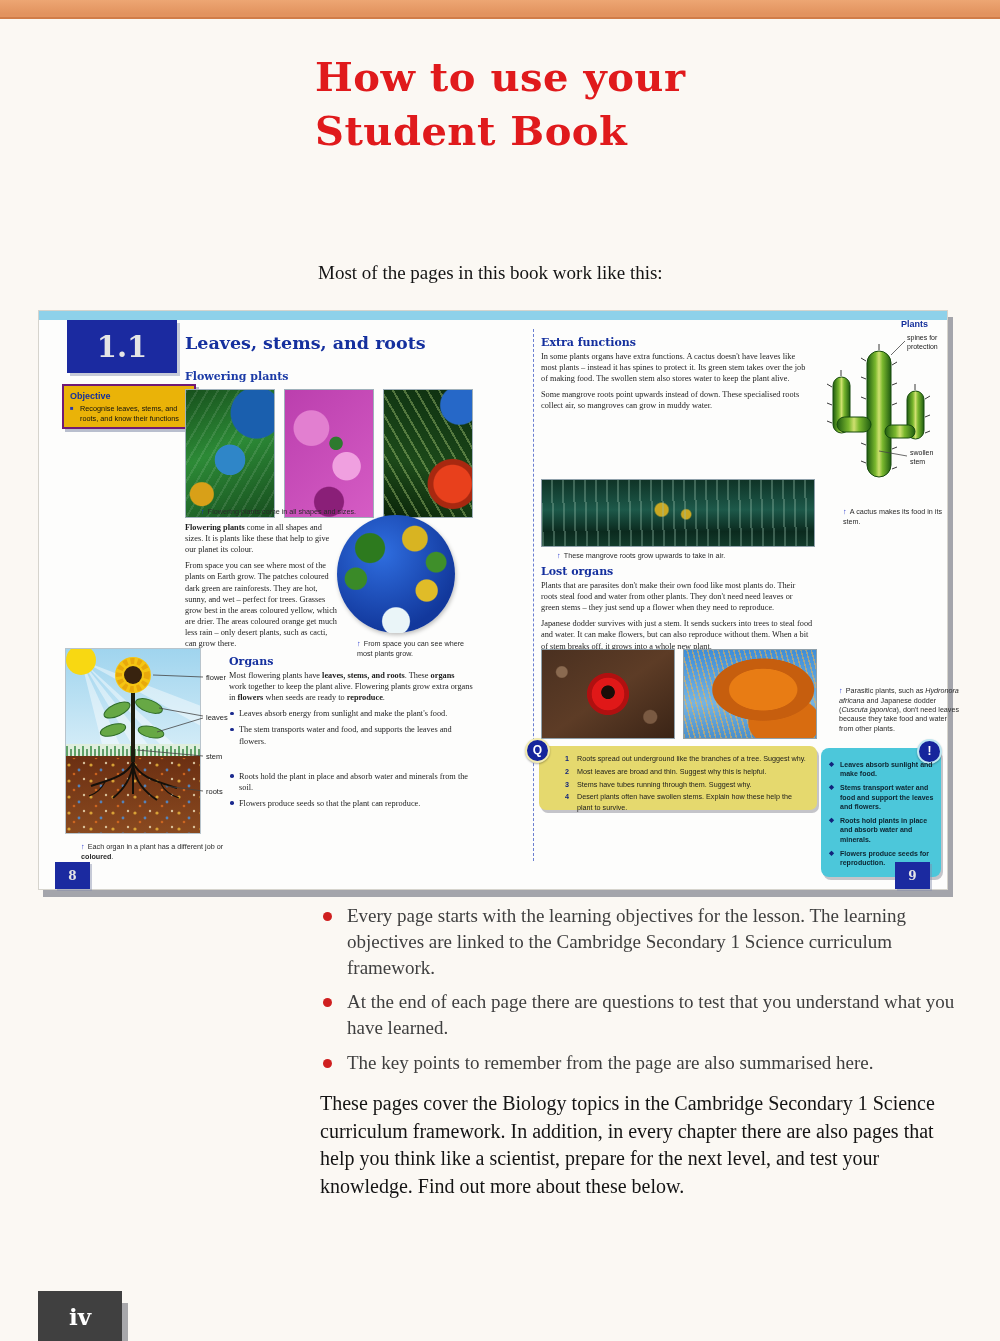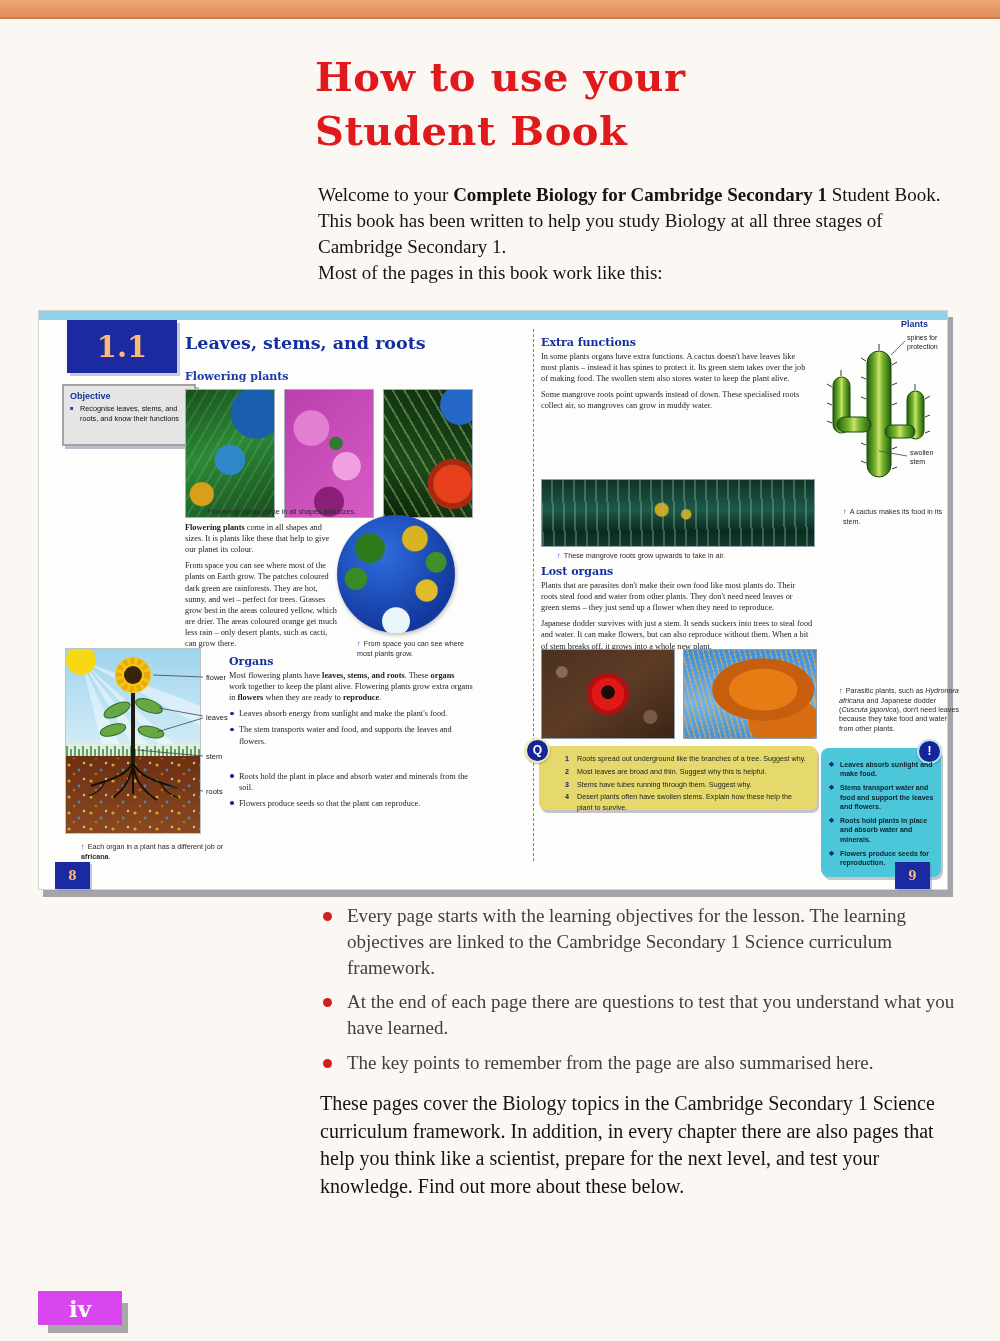--- a/index.html
+++ b/index.html
@@ -16,39 +16,39 @@
          font-size:19px;line-height:1.38;color:#141414;}
   .intro2{position:absolute;left:318px;top:262px;margin:0;width:652px;
           font-size:19px;color:#141414;}
   .features-wrap{position:absolute;left:320px;top:903px;width:652px;}
   .features{list-style:none;margin:0;padding:0;}
   .features li{position:relative;padding-left:27px;margin-bottom:9px;
                font-size:19px;line-height:1.36;color:#404040;}
   .features li::before{content:"";position:absolute;left:3px;top:9px;width:9px;height:9px;
                        border-radius:50%;background:#cf1f1f;}
   .closing{margin:14px 0 0;font-size:20px;line-height:1.38;color:#141414;}
-  .folio{position:absolute;left:38px;top:1291px;width:84px;height:34px;background:#d946ef;
+  .folio{position:absolute;left:38px;top:1291px;width:84px;height:50px;background:#404040;
          box-shadow:8px 10px 0 -2px #a8a8ab;display:flex;align-items:center;justify-content:center;}
   .folio span{font-family:"DejaVu Serif",serif;font-weight:700;font-size:23px;color:#fff;}
   
   .spread{position:absolute;left:38px;top:310px;width:908px;height:578px;background:#fdfdfc;
           border:1px solid #d6d4cd;box-shadow:5px 7px 0 rgba(148,150,158,.85);}
   .spread .bluebar{position:absolute;left:0;top:0;width:908px;height:9px;background:#8ed1ea;}
   .abs{position:absolute;}
   .sp-h1{font-family:"DejaVu Serif",serif;font-weight:700;color:#15309e;}
   .sp-sub{font-family:"DejaVu Serif",serif;font-weight:700;font-size:11px;color:#1b3aa6;}
   .sp-p{margin:0 0 5px;font-family:"Liberation Serif",serif;font-size:8.3px;line-height:1.34;color:#1d1d1d;}
   .sp-cap{font-family:"Liberation Sans",sans-serif;font-size:7.2px;line-height:1.3;color:#2a2a2a;padding-left:16px;}
   .cap-arrow{color:#2233cc;font-weight:bold;margin-right:3px;font-size:7.5px;}
-  .numbox{background:#1b2aa0;color:#fdba74;display:flex;align-items:center;justify-content:center;
+  .numbox{background:#1b2aa0;color:#e5e5e5;display:flex;align-items:center;justify-content:center;
           font-family:"DejaVu Serif",serif;font-weight:700;}
   .lesson-num{left:28px;top:9px;width:110px;height:53px;font-size:29px;box-shadow:3px 3px 0 rgba(130,140,170,.45);}
   .pg-folio{width:35px;height:27px;font-size:12px;box-shadow:2px 2px 0 rgba(130,140,170,.45);}
-  .objective{left:23px;top:73px;width:118px;background:#e5e5e5;border:2px solid #a3a3a3;
-             box-shadow:3px 3px 0 #b9bfce;padding:5px 6px 20px;}
+  .objective{left:23px;top:73px;width:118px;background:#eab308;border:2px solid #701a75;
+             box-shadow:3px 3px 0 #b9bfce;padding:5px 6px 3px;}
   .objective h4{margin:0 0 3px;font-family:"Liberation Sans",sans-serif;font-weight:bold;
                 font-size:9px;color:#15309c;}
   .obj-li{position:relative;padding-left:10px;font-family:"Liberation Sans",sans-serif;
           font-size:7.3px;line-height:1.35;color:#111;}
   .obj-li .sq{position:absolute;left:0;top:0;color:#2a3aa8;font-size:6px;}
   .photo{height:127px;border:1px solid #9fb0ba;}
   .photos-row{left:146px;top:78px;display:flex;gap:9px;}
   .photo1{width:88px;background:
     radial-gradient(circle at 50% 55%, #2f86c8 0 18%, rgba(47,134,200,0) 19%),
     radial-gradient(circle at 80% 18%, #1a5fae 0 20%, rgba(26,95,174,0) 21%),
@@ -115,21 +115,20 @@
 <body>
 
 <div class="sheet">
   <div class="top-bar"></div>
 
   <h1 class="title">
     <span>How to use your</span><br>
     <span>Student Book</span>
   </h1>
 
-  <p class="intro"><span>Welcome to your </span><b>Complete Biology for Cambridge Secondary 1</b><span> Student Book. This book has been written to help you study Biology at all three stages of Cambridge Secondary 1.</span></p>
   <p class="intro2">Most of the pages in this book work like this:</p>
 
   <div class="spread">
     <div class="bluebar"></div>
 
     <div class="abs numbox lesson-num">
       <span>1.1</span>
     </div>
     <div class="abs sp-h1" style="left:146px;top:22px;font-size:17.5px;">Leaves, stems, and roots</div>
     <div class="abs sp-sub" style="left:146px;top:59px;">Flowering plants</div>
@@ -156,21 +155,21 @@
       <p class="sp-p">From space you can see where most of the plants on Earth grow. The patches coloured dark green are rainforests. They are hot, sunny, and wet – perfect for trees. Grasses grow best in the areas coloured yellow, which are drier. The areas coloured orange get much less rain – only desert plants, such as cacti, can grow there.</p>
     </div>
 
     <div class="abs globe"></div>
     <div class="abs sp-cap" style="left:302px;top:328px;width:118px;">
       <span class="cap-arrow">↑</span><span>From space you can see where most plants grow.</span>
     </div>
 
     <div class="abs sp-h1" style="left:190px;top:344px;font-size:11px;">Organs</div>
     <div class="abs" style="left:190px;top:359px;width:244px;">
-      <p class="sp-p"><span>Most flowering plants have </span><b>leaves, stems, and roots</b><span>. These </span><b>organs</b><span> work together to keep the plant alive. Flowering plants grow extra organs in </span><b>flowers</b><span> when they are ready to </span><b>reproduce</b><span>.</span></p>
+      <p class="sp-p"><span>Most flowering plants have </span><b>leaves, stems, and roots</b><span>. These </span><b>organs</b><span> work together to keep the plant alive. Flowering plants grow extra organs in </span><b>flowers</b><span> when seeds are ready to </span><b>reproduce</b><span>.</span></p>
       <div class="sp-li sp-p" style="padding-left:10px;position:relative;">Leaves absorb energy from sunlight and make the plant's food.</div>
       <div class="sp-li sp-p" style="padding-left:10px;position:relative;">The stem transports water and food, and supports the leaves and flowers.</div>
       <div class="sp-li sp-p" style="padding-left:10px;position:relative;margin-top:24px;">Roots hold the plant in place and absorb water and minerals from the soil.</div>
       <div class="sp-li sp-p" style="padding-left:10px;position:relative;">Flowers produce seeds so that the plant can reproduce.</div>
     </div>
 
     <div class="abs" style="left:26px;top:337px;">
       <svg width="175" height="190" viewBox="0 0 175 190">
         <defs>
           <linearGradient id="sky" x1="0" y1="0" x2="0" y2="1">
@@ -235,21 +234,21 @@
         </g>
         <g font-size="7.5" fill="#222" font-family="Liberation Sans, sans-serif">
           <text x="141" y="32">flower</text>
           <text x="141" y="72">leaves</text>
           <text x="141" y="111">stem</text>
           <text x="141" y="146">roots</text>
         </g>
       </svg>
     </div>
     <div class="abs sp-cap" style="left:26px;top:531px;width:165px;">
-      <span class="cap-arrow">↑</span><span>Each organ in a plant has a different job or </span><b>africana</b><span>.</span>
+      <span class="cap-arrow">↑</span><span>Each organ in a plant has a different job or </span><b>coloured</b><span>.</span>
     </div>
     <div class="abs numbox pg-folio" style="left:16px;top:551px;">
       <span>8</span>
     </div>
 
     <div class="abs divider"></div>
     <div class="abs runhead" style="left:862px;top:8px;">Plants</div>
 
     <div class="abs sp-h1" style="left:502px;top:25px;font-size:11px;">Extra functions</div>
     <div class="abs" style="left:502px;top:40px;width:272px;">

